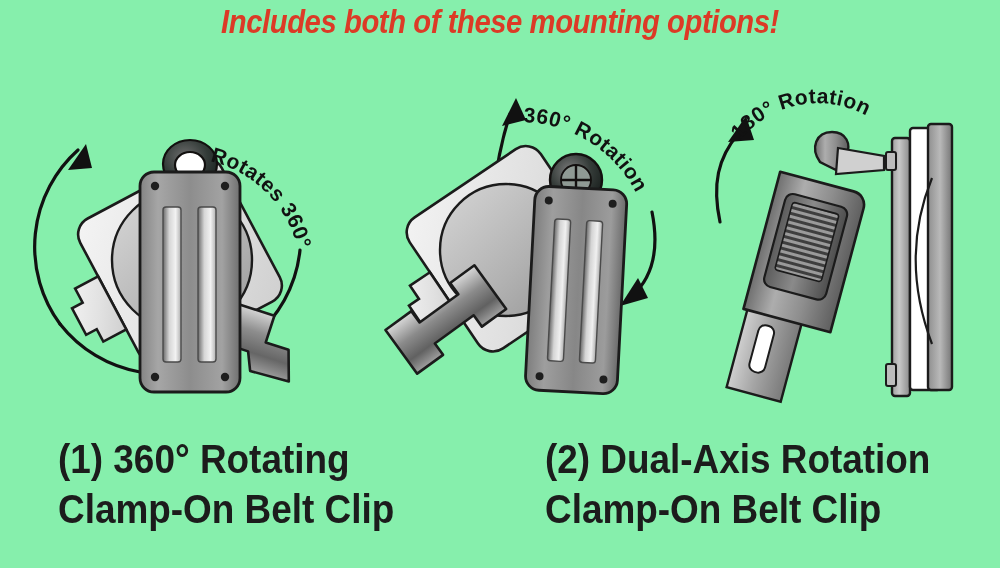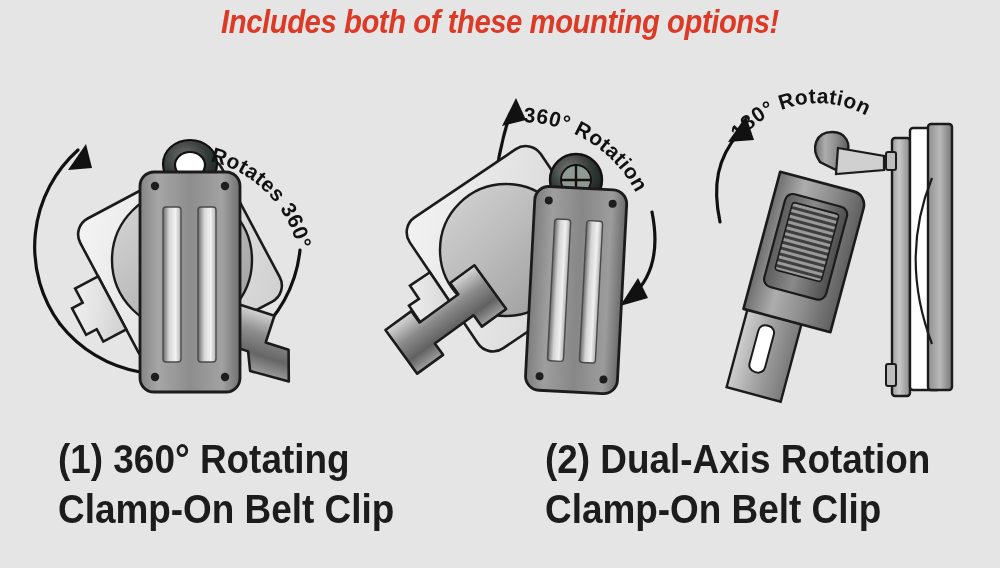--- a/index.html
+++ b/index.html
@@ -12,21 +12,21 @@
     width: 1000px;
     height: 568px;
     overflow: hidden;
     font-family: "Liberation Sans", sans-serif;
     position: relative;
   }
   #page {
     position: relative;
     width: 1000px;
     height: 568px;
-    background: #e5e5e5;
+    background: #86efac;
   }
 
   
   .headline {
     position: absolute;
     top: 2px;
     left: 0;
     width: 1000px;
     text-align: center;
     color: #DC3A26;

